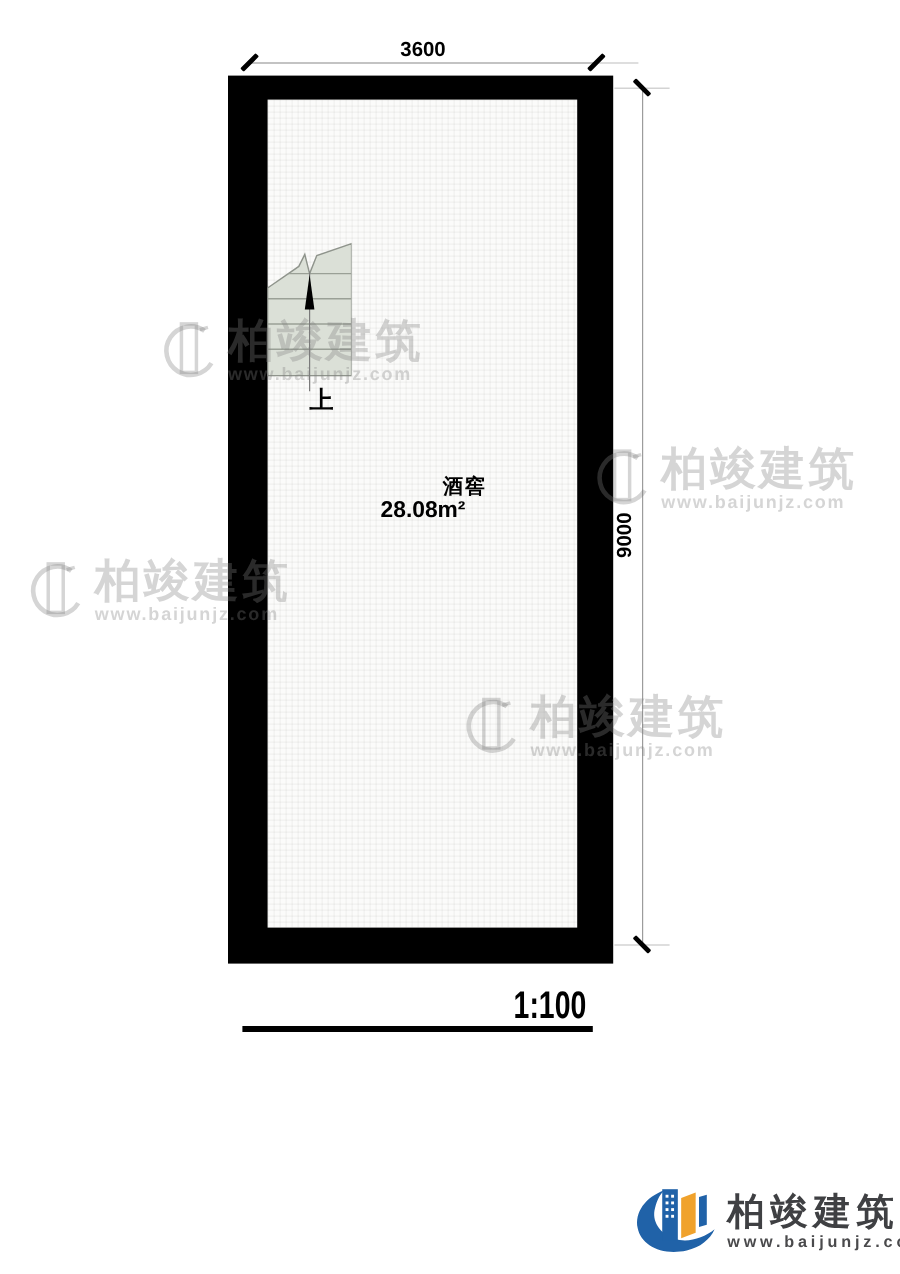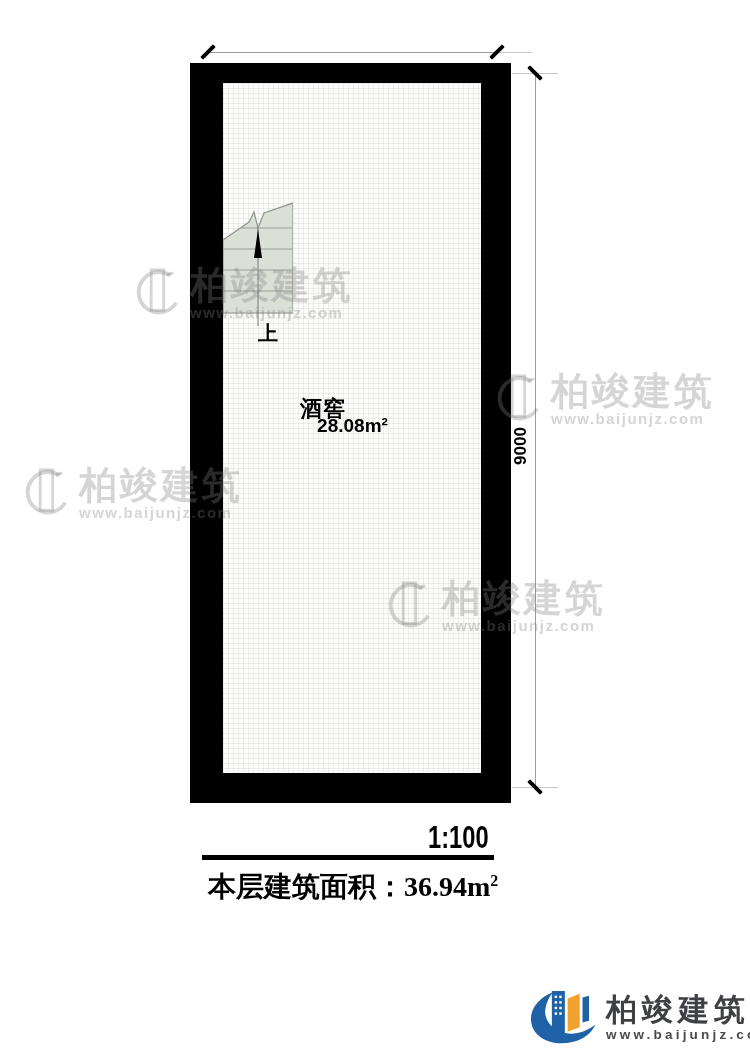--- a/index.html
+++ b/index.html
@@ -18,22 +18,22 @@
     background-size:5px 5px;
   }
   
   .stair{position:absolute;left:223px;top:200px;}
   .stair-label{
     position:absolute;left:250px;top:320px;width:36px;text-align:center;
     font-size:20px;font-weight:bold;
   }
   
   .room-name{
-    position:absolute;left:300px;top:394px;width:105px;text-align:left;
-    font-size:22px;font-weight:bold;letter-spacing:1px;
+    position:absolute;left:300px;top:394px;width:105px;text-align:right;
+    font-size:17px;font-weight:bold;letter-spacing:1px;
   }
   .room-area{
     position:absolute;left:300px;top:415px;width:105px;text-align:center;
     font-size:19px;font-weight:bold;
   }
   
   .dim-line{position:absolute;background:#9c9c9c;}
   .dim-ext{position:absolute;background:#c9c9c9;}
   .tick{position:absolute;width:18px;height:4px;background:#000;border-radius:1px;}
   .tick-h{transform:rotate(-45deg);}
@@ -109,20 +109,21 @@
       <line x1="0" y1="91" x2="70" y2="91"></line>
     </g>
     <line x1="35" y1="27" x2="35" y2="126" stroke="#7a7a7a" stroke-width="1"></line>
     <polygon points="31,58 35,29 39,58" fill="#000"></polygon>
   </svg>
   <div class="stair-label">上</div>
 
   <div class="room-name">酒窖</div>
   <div class="room-area">28.08m²</div>
 
+  <div class="dim-top-label">3600</div>
   <div class="dim-line" style="left:208px;top:52px;width:289px;height:1px;"></div>
   <div class="dim-ext" style="left:497px;top:52px;width:35px;height:1px;"></div>
   <div class="tick tick-h" style="left:199px;top:50px;"></div>
   <div class="tick tick-h" style="left:488px;top:50px;"></div>
 
   <div class="dim-right-label">9000</div>
   <div class="dim-line" style="left:535px;top:73px;width:1px;height:714px;"></div>
   <div class="dim-ext" style="left:512px;top:73px;width:46px;height:1px;"></div>
   <div class="dim-ext" style="left:512px;top:787px;width:46px;height:1px;"></div>
   <div class="tick tick-v" style="left:526px;top:71px;"></div>
@@ -171,21 +172,20 @@
       <line x1="37" y1="12" x2="44" y2="10" stroke="currentColor" stroke-width="3"></line>
     </svg>
     <div class="wm-text">
       <div class="wm-brand">柏竣建筑</div>
       <div class="wm-url">www.baijunjz.com</div>
     </div>
   </div>
 
   <div class="title-scale">1:100</div>
   <div class="title-underline"></div>
-  <div class="area-line"><span>本层建筑面积：</span><span>36.94m</span><sup>2</sup></div>
 
   <div class="footer-logo">
     <svg width="78" height="66" viewBox="0 0 84 68">
       <path d="M32 7 C15 13 5 27 8 41 C11 56 29 66 52 61 C64 58.5 73 51 77 42 C67 50 53 54.5 41 50.5 C27 45.5 20.5 34 23.5 23 C25.5 15 28.5 10 32 7 Z" fill="#2062a8"></path>
       <rect x="30" y="6" width="14" height="46" fill="#2062a8"></rect>
       <g fill="#ffffff">
         <rect x="33" y="11" width="2.6" height="2.6"></rect>
           <rect x="38" y="11" width="2.6" height="2.6"></rect>
         <rect x="33" y="17" width="2.6" height="2.6"></rect>
           <rect x="38" y="17" width="2.6" height="2.6"></rect>

